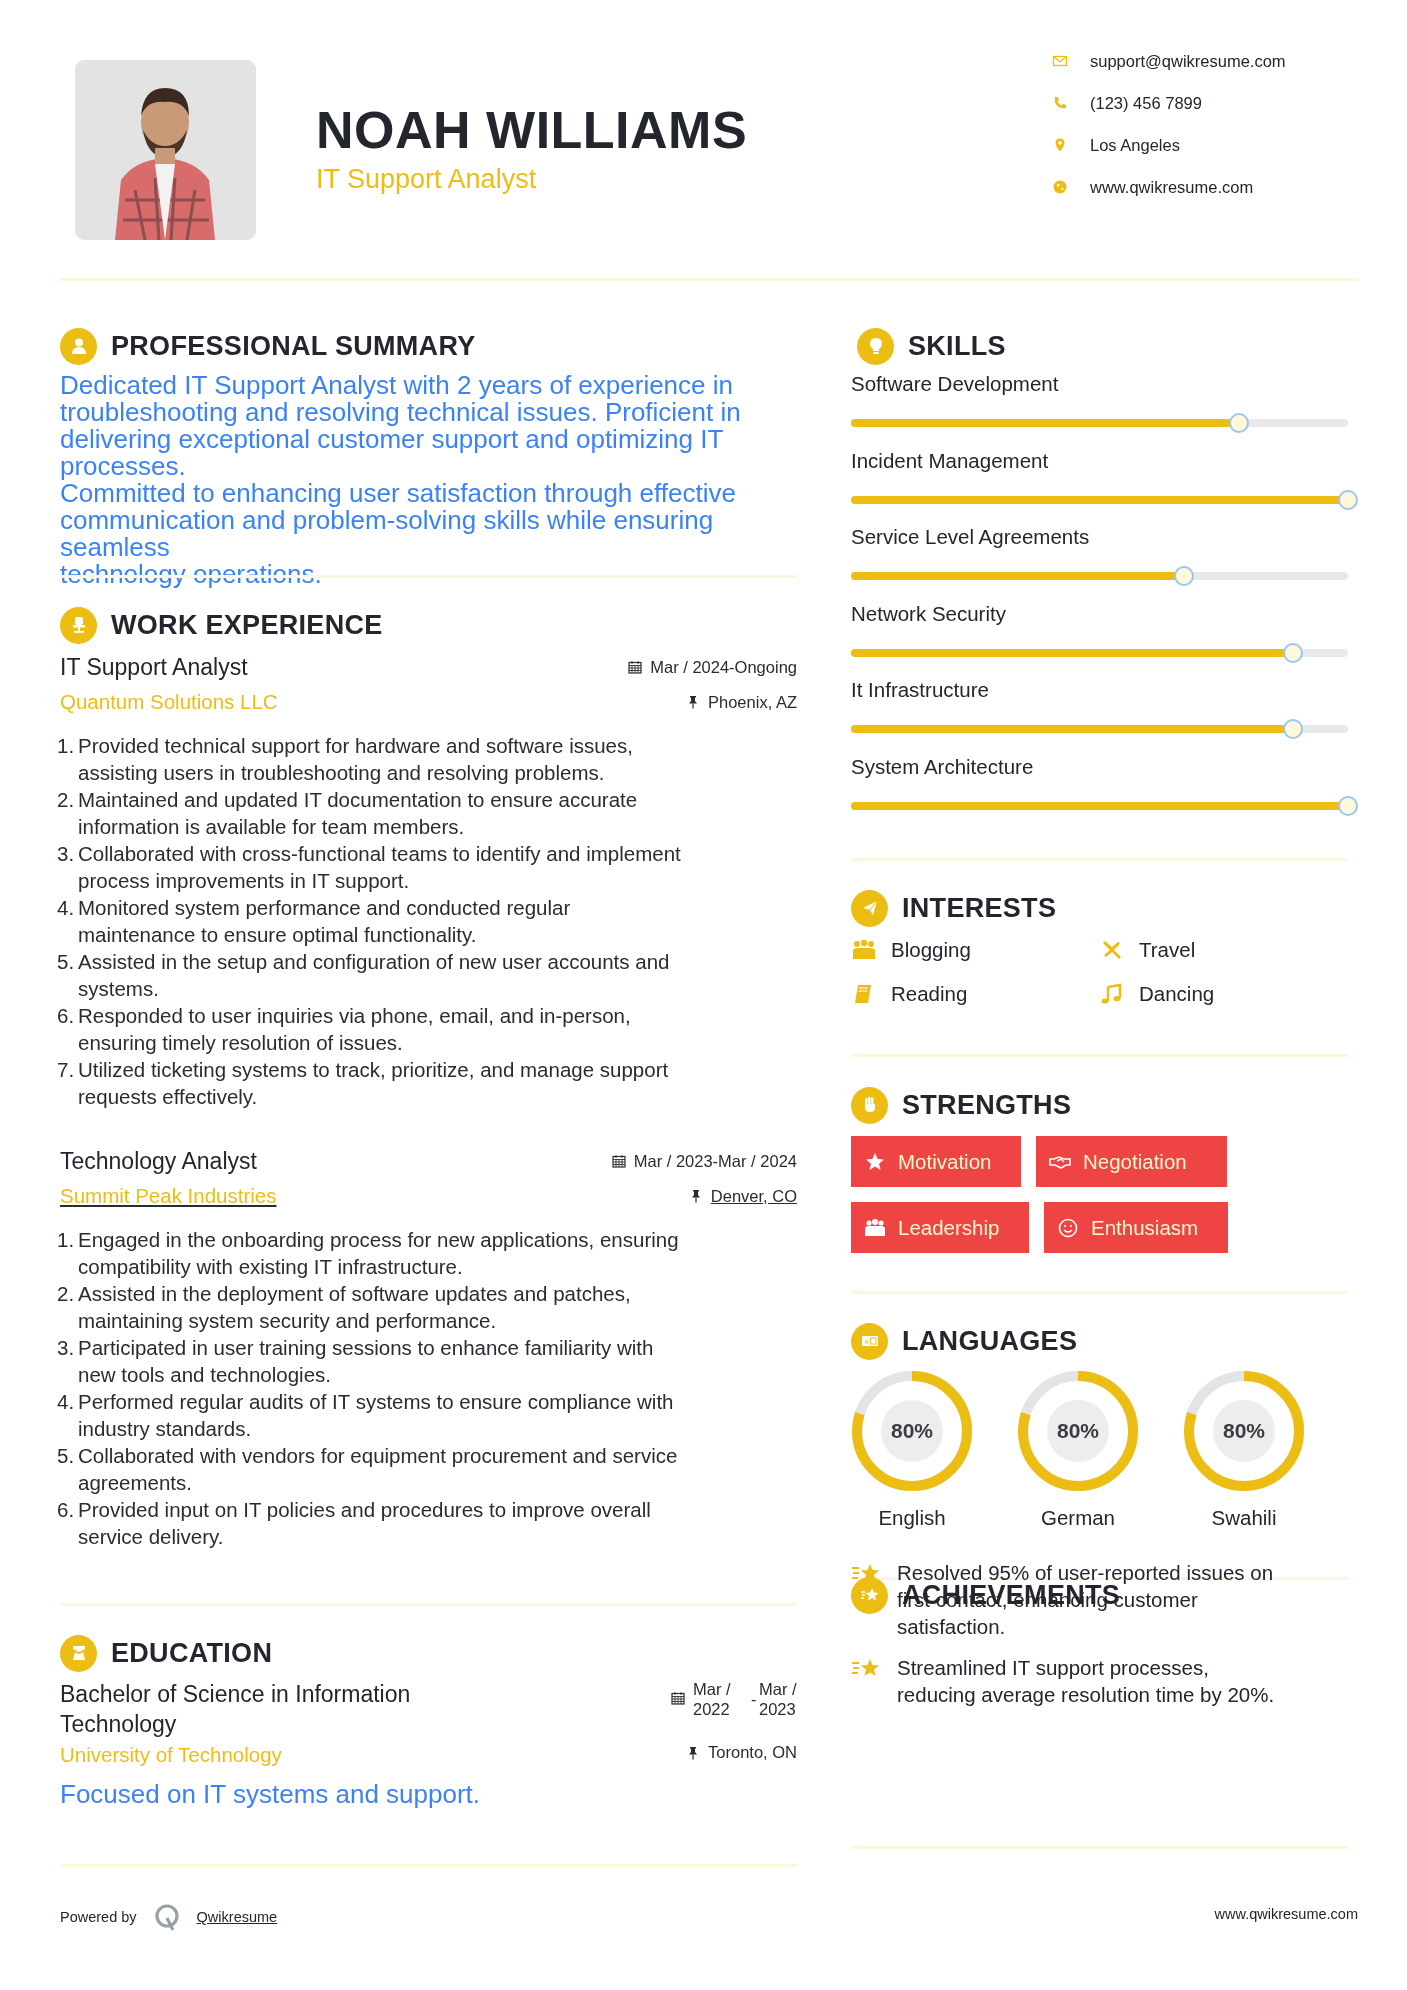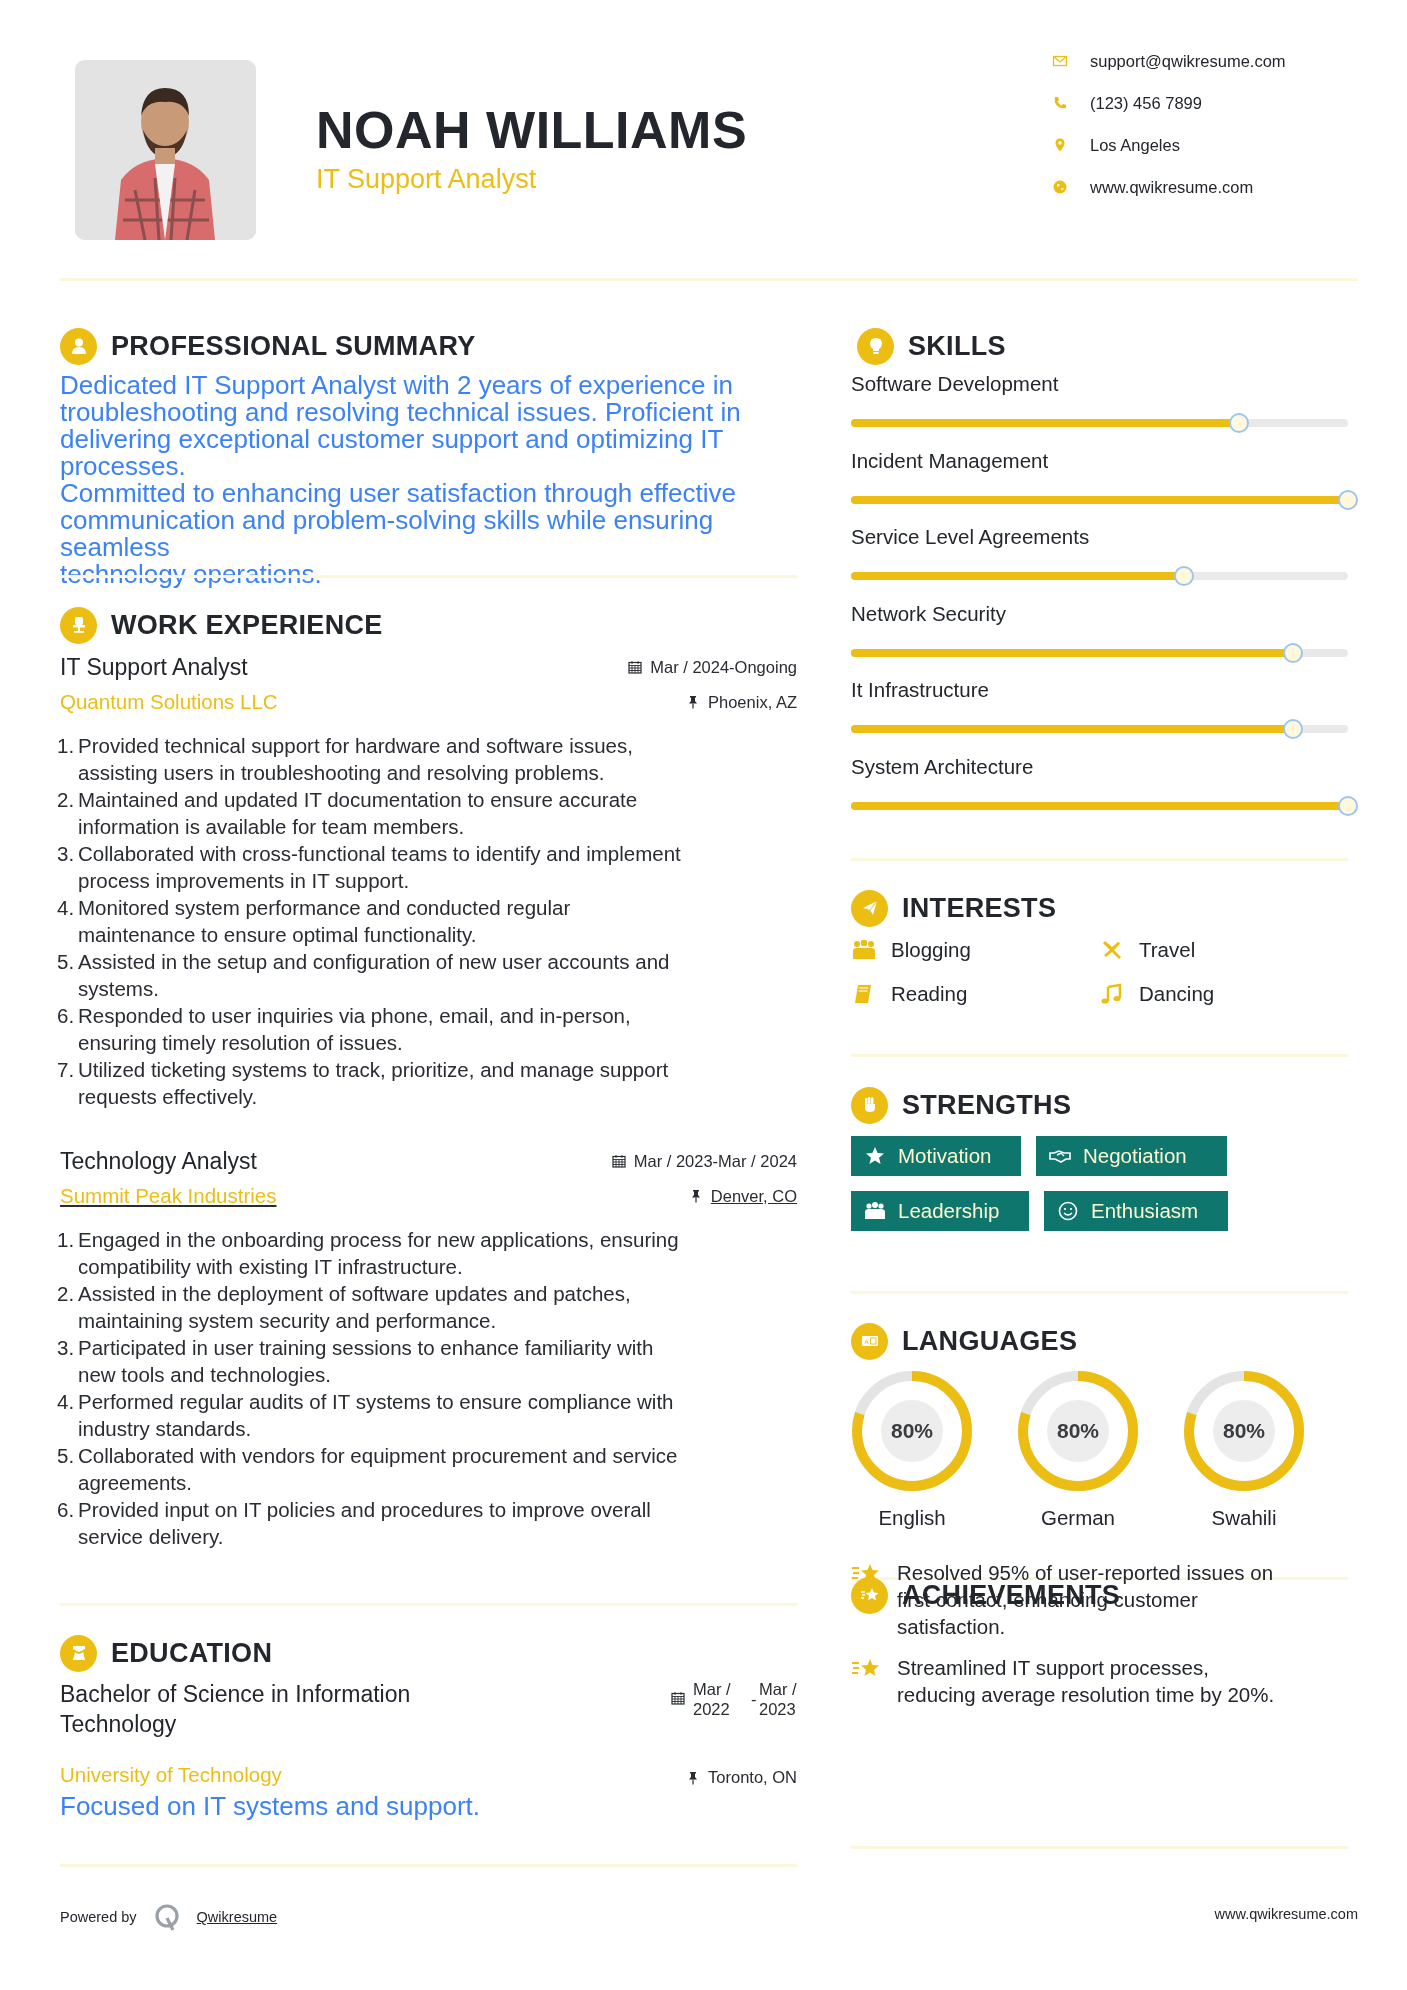--- a/index.html
+++ b/index.html
@@ -26,21 +26,21 @@
   .meta svg { width: 14px; height: 14px; margin-right: 8px; }
   ol.duties { list-style: none; counter-reset: d; }
   ol.duties li { counter-increment: d; font-size: 20.5px; line-height: 27px; padding-left: 18px; position: relative; }
   ol.duties li::before { content: counter(d) "."; position: absolute; left: -3px; }
   .skill-label { font-size: 20.5px; color: #23262d; height: 27px; }
   .track { position: relative; height: 8px; background: #e9e9e9; border-radius: 4px; margin-top: 20px; }
   .fill { position: absolute; left: 0; top: 0; height: 8px; background: #ecbe13; border-radius: 4px; }
   .knob { position: absolute; top: -6px; width: 20px; height: 20px; border-radius: 50%; background: #fff8dc; border: 2px solid #9cc6f0; margin-left: -10px; }
   .interest { display: flex; align-items: center; font-size: 20.5px; height: 44px; color: #23262d; }
   .interest svg { width: 26px; height: 22px; margin-right: 14px; }
-  .chip { display: inline-flex; align-items: center; height: 40px; background: #0f766e; color: #fff8d0; font-size: 20.5px; padding: 8px 13px; margin-right: 15px; }
+  .chip { display: inline-flex; align-items: center; height: 51px; background: #ef4444; color: #fff8d0; font-size: 20.5px; padding: 8px 13px; margin-right: 15px; }
   .chip svg { width: 22px; height: 22px; margin-right: 12px; }
   .lang { width: 122px; text-align: center; }
   .ring { position: relative; width: 122px; height: 122px; }
   .ring svg { position: absolute; left: 0; top: 0; }
   .ring-val { position: absolute; left: 0; top: 0; width: 122px; height: 122px; display: flex; align-items: center; justify-content: center; font-size: 21px; font-weight: 700; color: #3a3c42; }
   .lang-name { font-size: 20.5px; margin-top: 14px; color: #23262d; }
   .ach { display: flex; font-size: 20.5px; line-height: 27px; color: #23262d; margin-bottom: 14px; }
   .ach svg { width: 30px; height: 26px; flex: none; margin-right: 16px; margin-top: 2px; }
   .footer-left { left: 60px; top: 1902px; display: flex; align-items: center; font-size: 14.5px; color: #23262d; }
   .footer-left .qlogo { width: 30px; height: 30px; margin: 0 14px 0 16px; }
@@ -265,21 +265,21 @@
           <div>Mar /</div>
           <div>2022</div>
         </div>
       <div style="width:8px; padding-top:10px;">-</div>
       <div style="width:38px;">
           <div>Mar /</div>
           <div>2023</div>
         </div>
     </div>
   </div>
-  <div style="display:flex; justify-content:space-between; align-items:flex-end; height:32px; margin-top:16px;">
+  <div style="display:flex; justify-content:space-between; align-items:flex-start; height:32px; margin-top:4px;">
     <span class="company">University of Technology</span>
     <span class="meta">
       <svg viewBox="0 0 14 14">
           <path d="M4 1 H10 V2.5 H9 V6 L11 8.5 H3 L5 6 V2.5 H4 Z" fill="#2a2c33"></path>
           <rect x="6.4" y="8.5" width="1.2" height="5" fill="#2a2c33"></rect>
         </svg>
       <span>Toronto, ON</span>
     </span>
   </div>
   <div class="para" style="margin-top:6px;">Focused on IT systems and support.</div>

